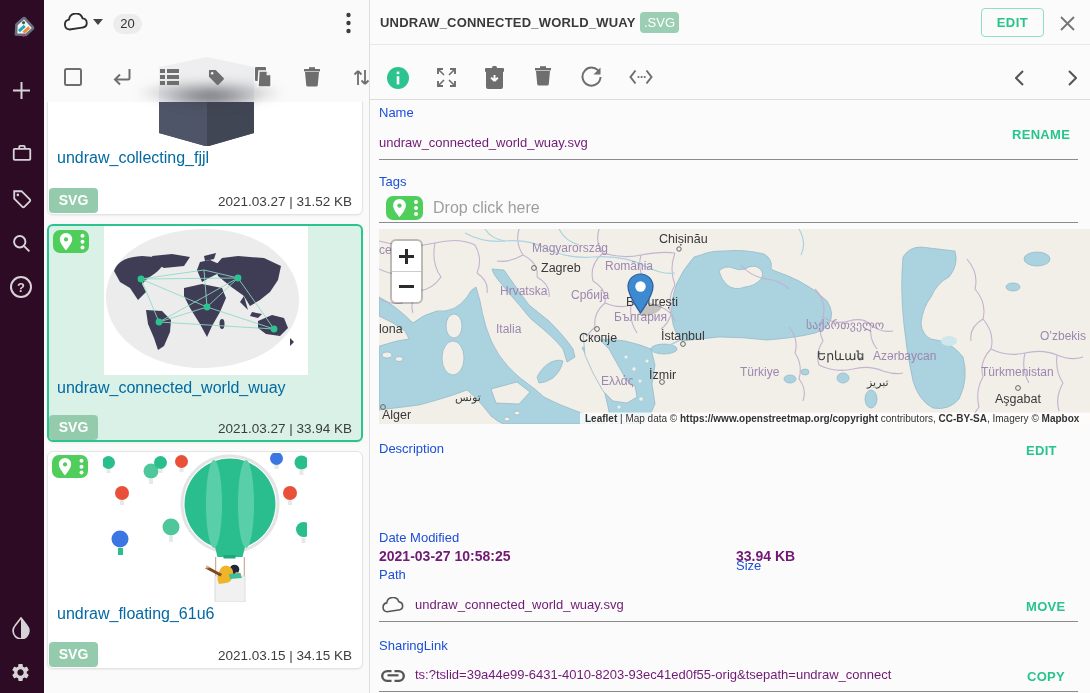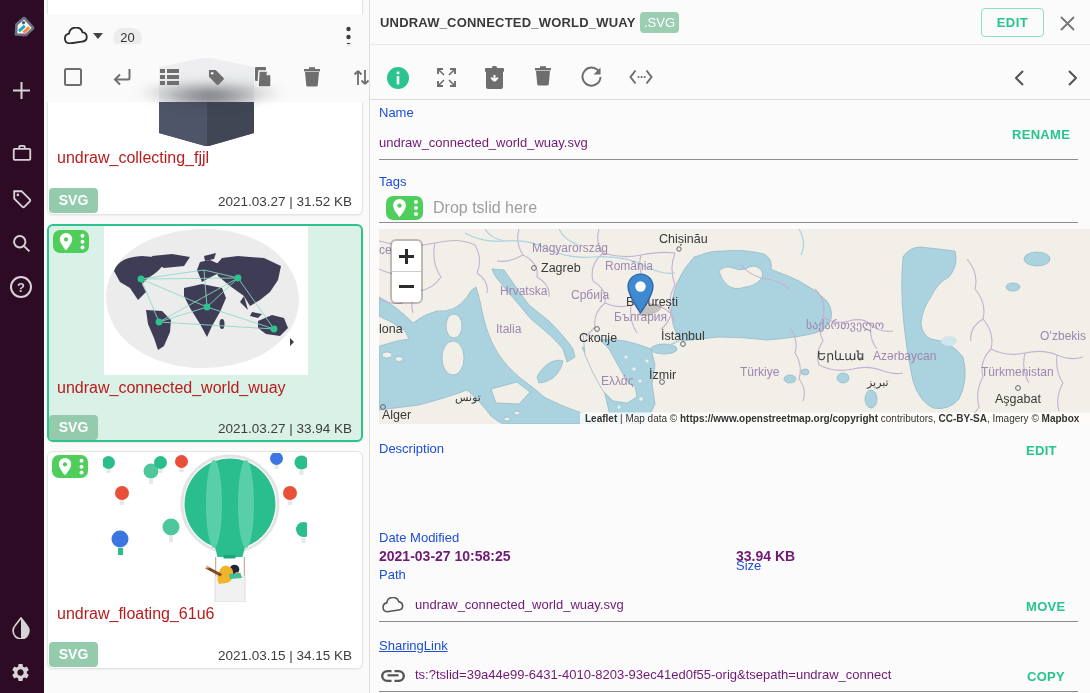--- a/index.html
+++ b/index.html
@@ -6,27 +6,27 @@
 html,body { width:1090px; height:693px; overflow:hidden; font-family:"Liberation Sans",sans-serif; background:#fafafa; }
 .abs { position:absolute; }
 #stage { position:relative; width:1090px; height:693px; }
 
 #sidebar { left:0; top:0; width:44px; height:693px; background:#2e0b25; z-index:50; }
 #sidebar svg { position:absolute; }
 
 #listpanel { left:44px; top:0; width:326px; height:693px; background:#fafafa; z-index:10; overflow:hidden; }
 .card { position:absolute; left:3px; width:316px; background:#fff; border:1px solid #e4e4e4; border-radius:6px; box-shadow:0 1px 2px rgba(0,0,0,0.06); }
 .card .imgarea { position:absolute; left:56px; top:1px; width:204px; height:149px; background:#fff; }
-.card .cname { position:absolute; left:9px; top:153px; font-size:16px; color:#b91c1c; }
+.card .cname { position:absolute; left:9px; top:153px; font-size:16px; color:#0369a1; }
 .card .svgbadge { position:absolute; left:1px; bottom:1px; width:49px; height:25px; background:#94cbad; border-radius:4px; color:#fff; font-size:14px; font-weight:bold; text-align:center; line-height:25px; }
 .card .cdate { position:absolute; right:10px; bottom:5px; font-size:13.5px; color:#3d3d3d; }
 .card.selected { background:#d9f1e6; border:2px solid #2bc48f; }
 .pinbadge { position:absolute; left:4px; top:3px; width:36px; height:23px; background:#50ce5b; border-radius:7px; z-index:5; }
 
-#toolbar1 { left:44px; top:0; width:364px; height:44px; background:#fafafa; z-index:30;margin-top:14px; }
+#toolbar1 { left:44px; top:0; width:364px; height:44px; background:#fafafa; z-index:30; }
 #toolbar2 { left:44px; top:44px; width:326px; height:58px; background:rgba(250,250,250,0.93); z-index:30; }
 
 #vdivider { left:369px; top:0; width:1px; height:693px; background:#ddd; z-index:40; }
 
 #panel { left:370px; top:0; width:720px; height:693px; background:#fbfbfb; z-index:10; }
 #ptitle { position:absolute; left:10px; top:15px; font-size:13px; font-weight:bold; color:#3a3a3a; letter-spacing:0.2px; }
 #psvgbadge { position:absolute; left:270px; top:12px; width:39px; height:21px; background:#9bceb3; border-radius:4px; color:#fff; font-size:13px; text-align:center; line-height:21px; }
 #editbtn { position:absolute; left:611px; top:8px; width:63px; height:29px; border:1px solid #8fe0c3; border-radius:4px; color:#27c48c; font-size:13px; font-weight:bold; text-align:center; line-height:28px; letter-spacing:0.5px; }
 #hdrline1 { position:absolute; left:0px; top:44px; width:720px; height:1px; background:#e9e9e9; }
 #hdrline2 { position:absolute; left:0px; top:99px; width:720px; height:1px; background:#ddd; }
@@ -358,21 +358,21 @@
   <div class="label" style="left:9px;top:174px;">Tags</div>
   <div id="tagpin">
     <svg width="37" height="24" viewBox="0 0 37 24">
       <path d="M13.5 3 a6.4 6.4 0 0 1 6.4 6.4 c0 4.5 -6.4 11.6 -6.4 11.6 s-6.4 -7.1 -6.4 -11.6 a6.4 6.4 0 0 1 6.4 -6.4 z" fill="#fff"></path>
       <circle cx="13.5" cy="9.6" r="2.2" fill="#50ce5b"></circle>
       <circle cx="30" cy="6" r="2" fill="#fff"></circle>
       <circle cx="30" cy="12" r="2" fill="#fff"></circle>
       <circle cx="30" cy="18" r="2" fill="#fff"></circle>
     </svg>
   </div>
-  <div style="position:absolute;left:63px;top:199px;font-size:16px;color:#9e9e9e;">Drop tslid here</div>
+  <div style="position:absolute;left:63px;top:199px;font-size:16px;color:#9e9e9e;">Drop click here</div>
   <div class="uline" style="left:9px;top:222px;width:699px;"></div>
 
   <div style="position:absolute;left:9px;top:229px;width:711px;height:195px;overflow:hidden;">
     <svg width="711" height="195" viewBox="0 0 711 195" font-family="Liberation Sans">
       <rect width="711" height="195" fill="#f2efe9"></rect>
       <g fill="#abd3df" stroke="#8fb5c4" stroke-width="0.7">
 
         <path d="M0 68 Q16 76 34 94 Q45 85 58 82 Q76 84 88 68 Q92 60 97 58 L101 72 Q103 84 107 98 Q112 114 120 126 Q128 138 140 148 L157 161 L165 168 Q180 176 200 183 L220 190 L228 195 L124 195 Q118 192 112 187 Q105 178 97 169 L88 161 Q70 168 40 176 L0 181 Z"></path>
 
         <path d="M113 40 L125 41 Q138 60 150 76 Q160 84 170 92 Q186 108 194 120 L196 128 L188 133 L184 120 Q176 110 164 100 Q150 90 142 78 Q128 62 120 52 Q114 45 113 40 Z"></path>
@@ -496,21 +496,21 @@
   <div class="bval" style="left:366px;top:548px;">33.94 KB</div>
 
   <div class="label" style="left:9px;top:567px;">Path</div>
   <svg style="position:absolute;left:11px;top:597px;" width="24" height="17" viewBox="0 0 26 19">
     <path d="M6.5 16.5 a5 5 0 0 1 -0.5 -9.9 a7 7 0 0 1 13.6 -1.2 a4.6 4.6 0 0 1 0.4 9.1 q-0.5 0.1 -1 0.1 z" fill="none" stroke="#555" stroke-width="1.8"></path>
   </svg>
   <div class="value" style="left:45px;top:597px;">undraw_connected_world_wuay.svg</div>
   <div class="glink" style="left:656px;top:599px;">MOVE</div>
   <div class="uline" style="left:9px;top:621px;width:699px;"></div>
 
-  <div class="label" style="left:9px;top:638px;text-decoration:underline;">SharingLink</div>
+  <div class="label" style="left:9px;top:638px;">SharingLink</div>
   <svg style="position:absolute;left:11px;top:669px;" width="24" height="13" viewBox="0 0 24 13">
     <path d="M6.5 1 h4 v2.4 h-4 a4.1 4.1 0 0 0 0 8.2 h4 v2.4 h-4 a6.5 6.5 0 0 1 0 -13 z M17.5 1 h-4 v2.4 h4 a4.1 4.1 0 0 1 0 8.2 h-4 v2.4 h4 a6.5 6.5 0 0 0 0 -13 z" fill="#555" transform="scale(1,0.93)"></path>
     <rect x="6.5" y="5.2" width="11" height="2.2" fill="#555"></rect>
   </svg>
   <div class="value" style="left:45px;top:667px;width:592px;overflow:hidden;white-space:nowrap;">ts:?tslid=39a44e99-6431-4010-8203-93ec41ed0f55-orig&amp;tsepath=undraw_connect</div>
   <div class="glink" style="left:657px;top:669px;">COPY</div>
   <div class="uline" style="left:9px;top:691px;width:699px;"></div>
 </div>
 
 </div>

